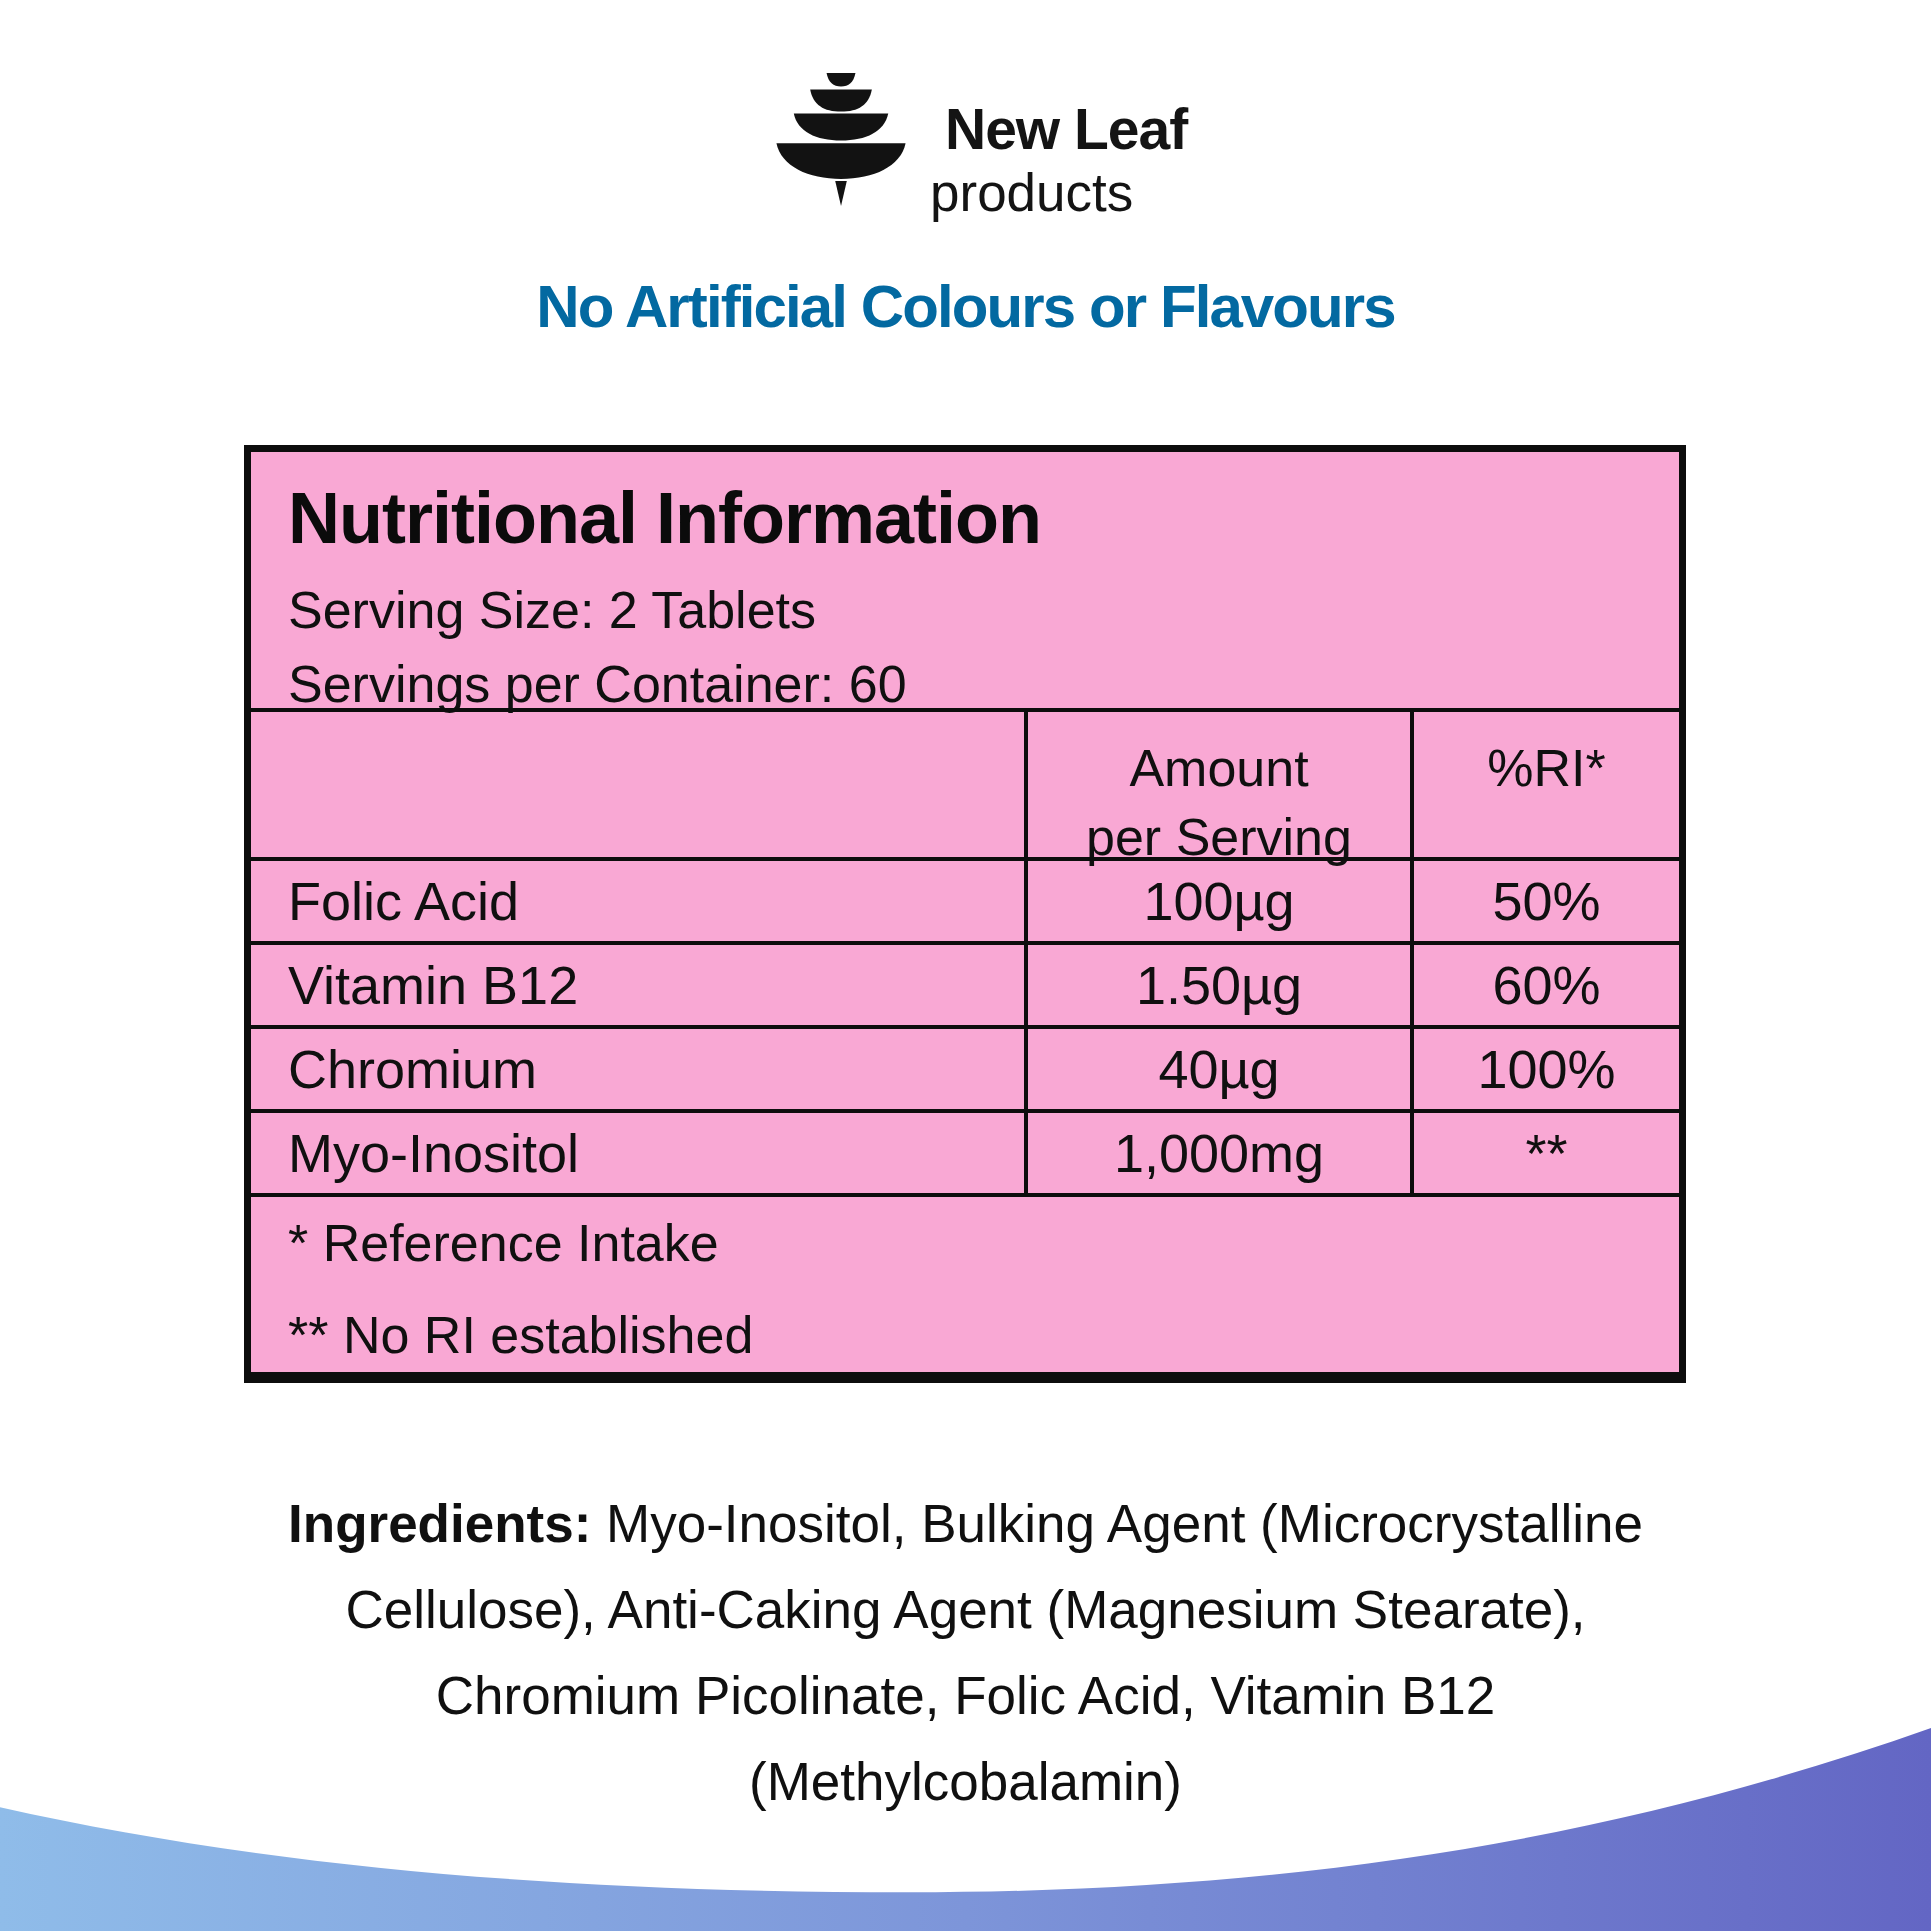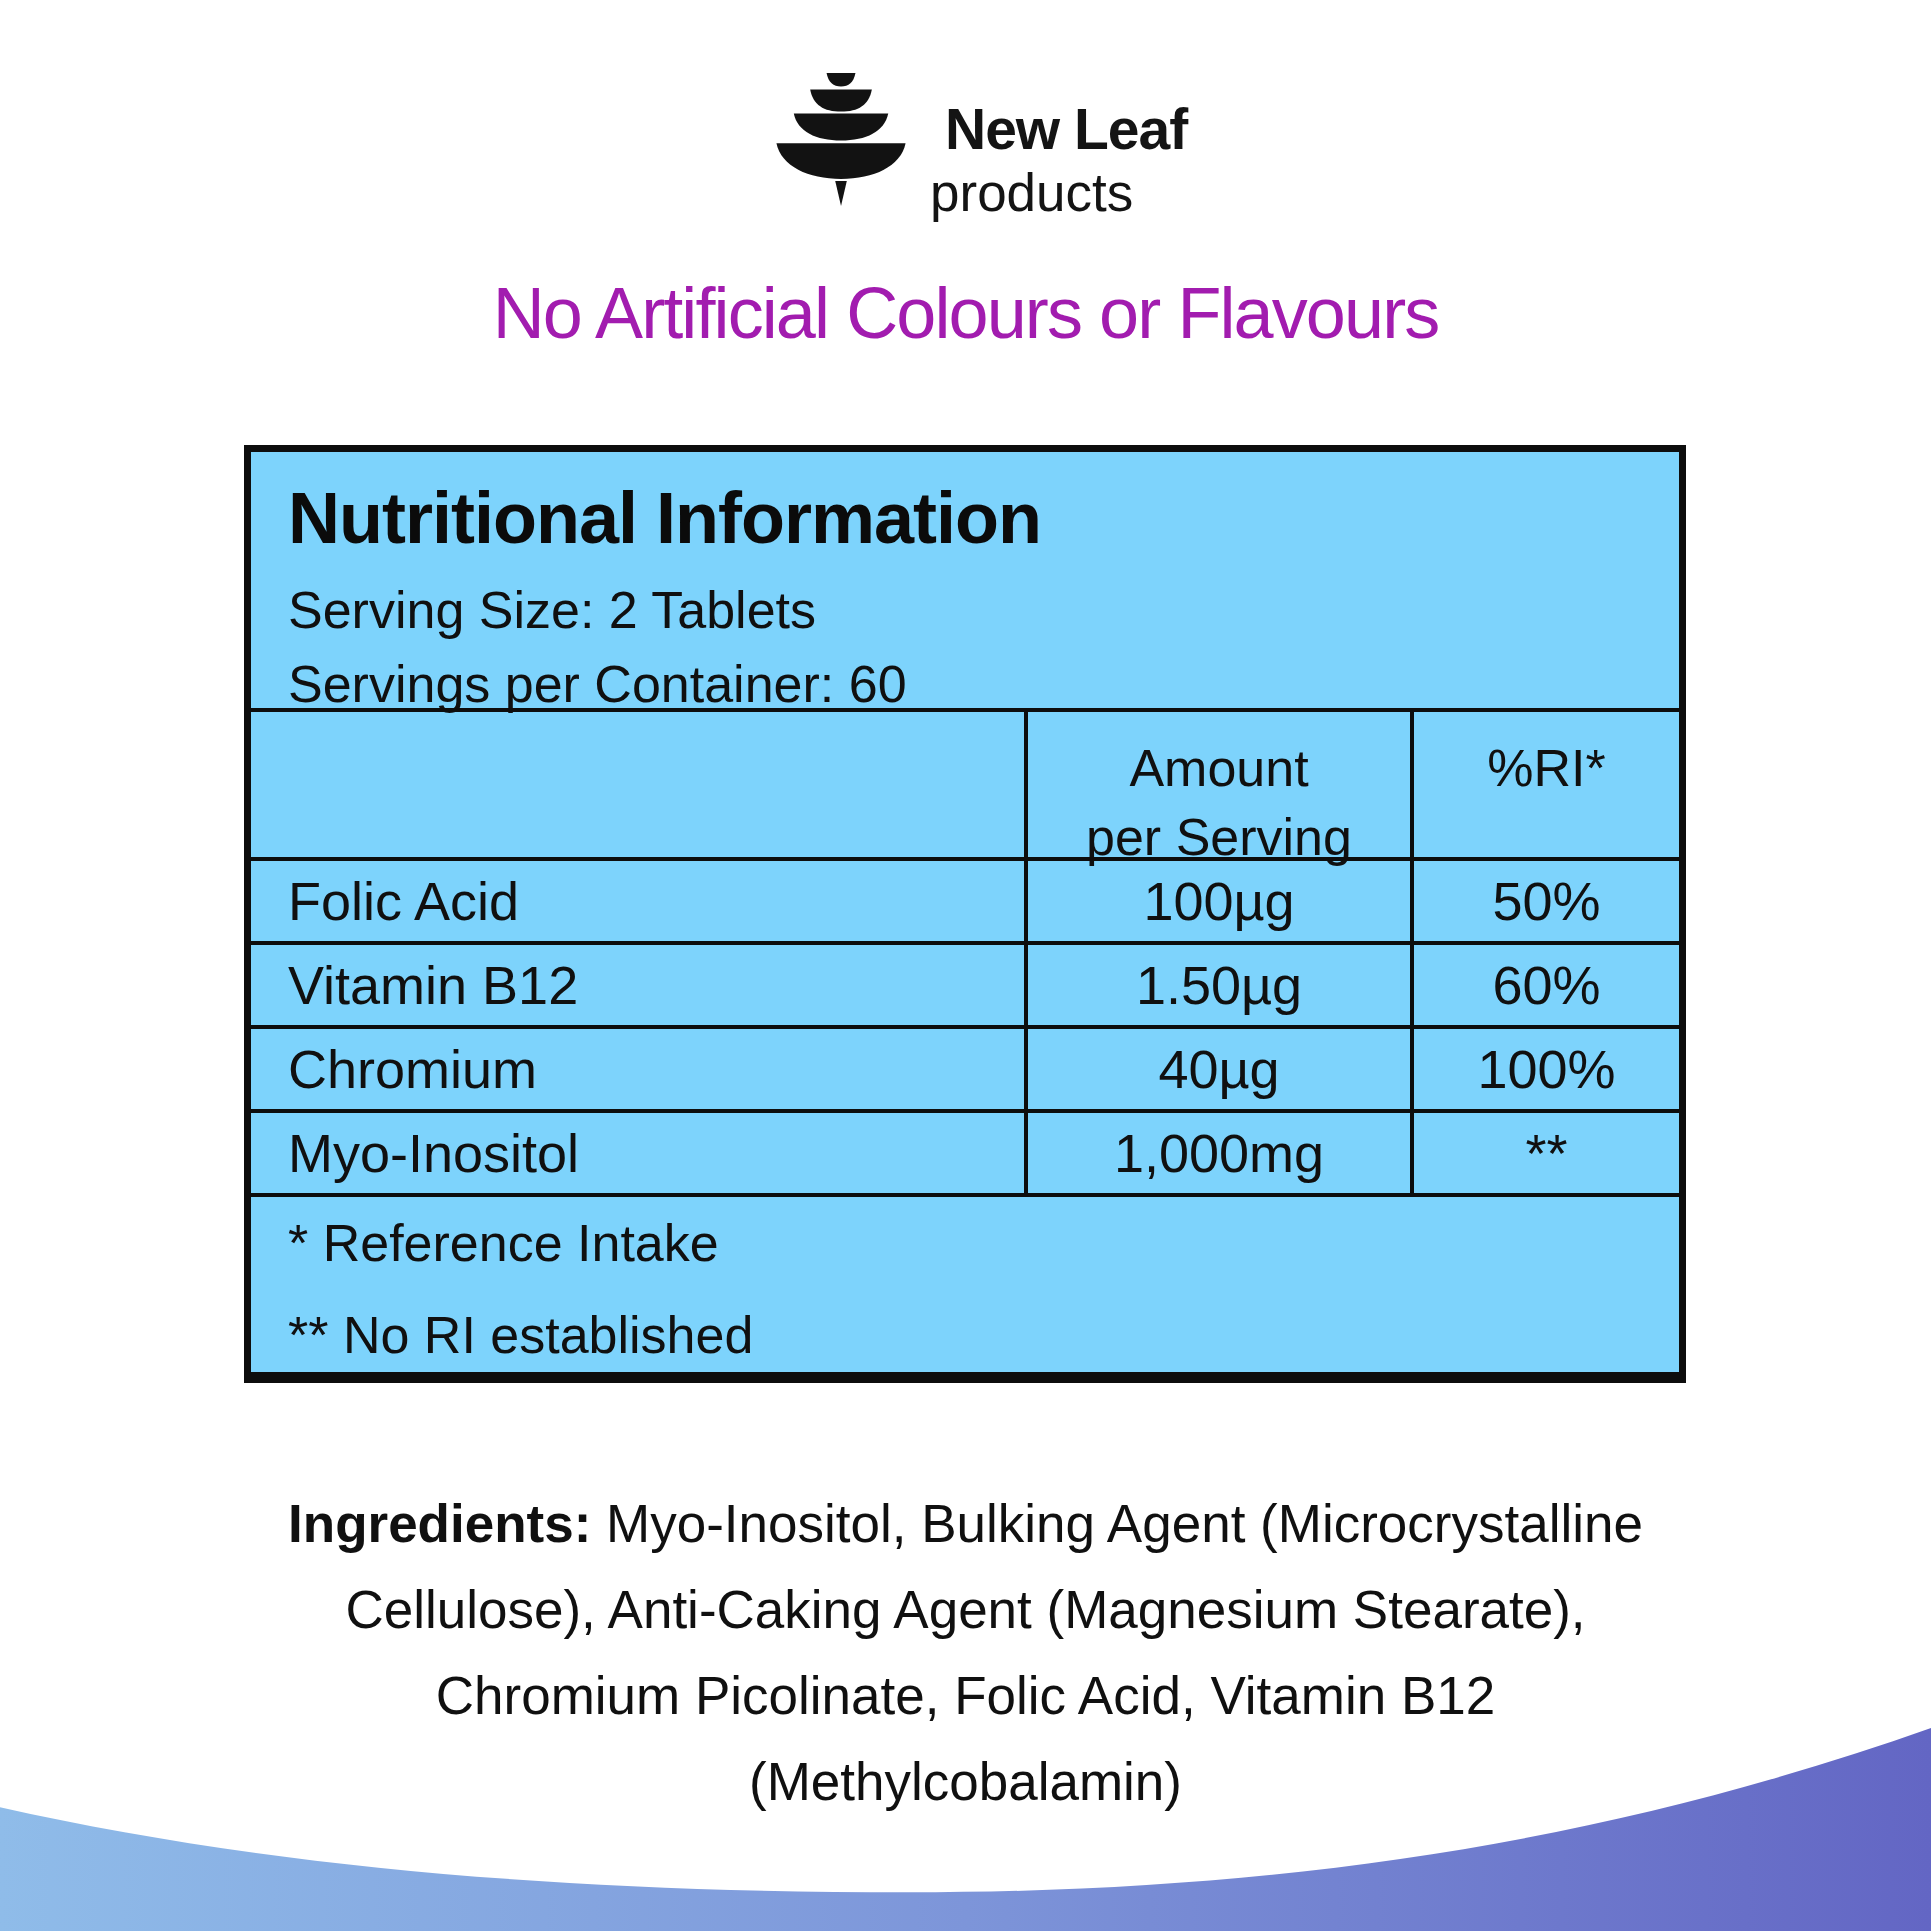--- a/index.html
+++ b/index.html
@@ -9,27 +9,27 @@
   }
   
   .logo{position:absolute;left:776px;top:73px;display:flex;align-items:flex-start;}
   .logo svg{width:131px;height:133px;display:block;}
   .logo-text{margin-left:23px;margin-top:27px;}
   .brand-bold{font-size:57px;font-weight:700;line-height:1.02;letter-spacing:-1px;color:#141414;margin-left:15px;}
   .brand-light{font-size:53px;font-weight:400;line-height:1.0;letter-spacing:0px;color:#141414;margin-top:8px;}
   
   .headline{
     position:absolute;left:0;top:272px;width:100%;text-align:center;
-    font-size:72px;font-weight:400;letter-spacing:-1.9px;color:#a21caf;
+    font-size:60px;font-weight:700;letter-spacing:-1.9px;color:#0369a1;
   }
   
   .ntable{
     position:absolute;left:244px;top:445px;width:1442px;height:938px;
     box-sizing:border-box;border:7.7px solid #0d0d0d;border-bottom-width:11.6px;
-    background:#7dd3fc;
+    background:#f9a8d4;
   }
   .ntable-head{box-sizing:border-box;height:256px;padding:25px 29px 0 37px;}
   .ntable-title{font-size:72px;font-weight:700;letter-spacing:-1px;color:#0b0b0b;}
   .ntable-serving{font-size:52px;font-weight:400;margin-top:21px;}
   .ntable-serving2{font-size:52px;font-weight:400;margin-top:13.5px;}
   .ngrid{
     display:grid;height:662px;box-sizing:border-box;
     grid-template-columns:773px 386px 1fr;
     grid-template-rows:149px 84px 84px 84px 84px 1fr;
   }

